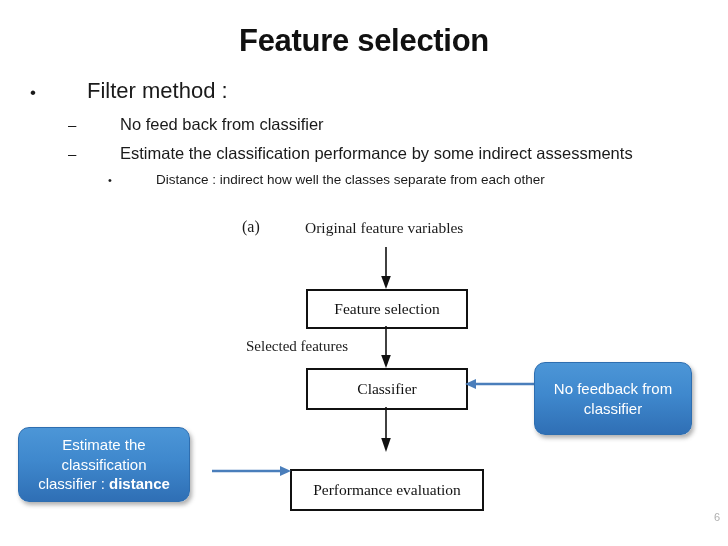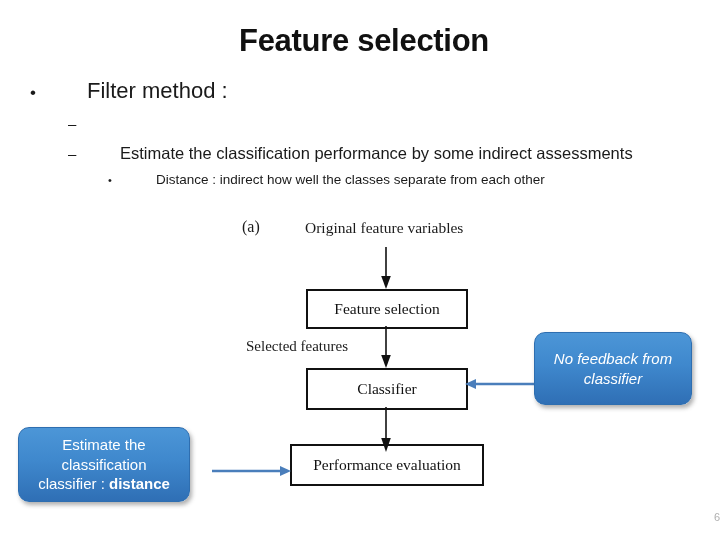--- a/index.html
+++ b/index.html
@@ -117,21 +117,21 @@
     height: 36px;
   }
   #box-classifier {
     left: 306px;
     top: 368px;
     width: 158px;
     height: 38px;
   }
   #box-performance-evaluation {
     left: 290px;
-    top: 444px;
+    top: 469px;
     width: 190px;
     height: 38px;
     text-align: right;
   }
 
   
   .flow-arrow {
     position: absolute;
     left: 379px;
     width: 14px;
@@ -153,24 +153,23 @@
     justify-content: center;
     text-align: center;
     font-family: "Liberation Sans", sans-serif;
     font-size: 15px;
     line-height: 1.32;
     box-sizing: border-box;
     padding: 4px 8px;
   }
   #callout-no-feedback {
     left: 534px;
-    top: 332px;
+    top: 362px;
     width: 158px;
     height: 73px;
-    font-style: italic;
   }
   #callout-estimate {
     left: 18px;
     top: 427px;
     width: 172px;
     height: 75px;
   }
   .callout b { font-weight: bold; }
 
   
@@ -194,20 +193,21 @@
 
   <div id="slide-title">Feature selection</div>
 
   <div class="bullet-row" id="bullet-l1">
     <span class="bullet-mark">•</span>
     <span class="bullet-text">Filter method :</span>
   </div>
 
   <div class="bullet-row lvl2" id="bullet-l2a">
     <span class="bullet-mark">–</span>
+    <span class="bullet-text">No feed back from classifier</span>
   </div>
   <div class="bullet-row lvl2" id="bullet-l2b">
     <span class="bullet-mark">–</span>
     <span class="bullet-text">Estimate the classification performance by some indirect assessments</span>
   </div>
 
   <div class="bullet-row" id="bullet-l3">
     <span class="bullet-mark">•</span>
     <span class="bullet-text">Distance : indirect how well the classes separate from each other</span>
   </div>

